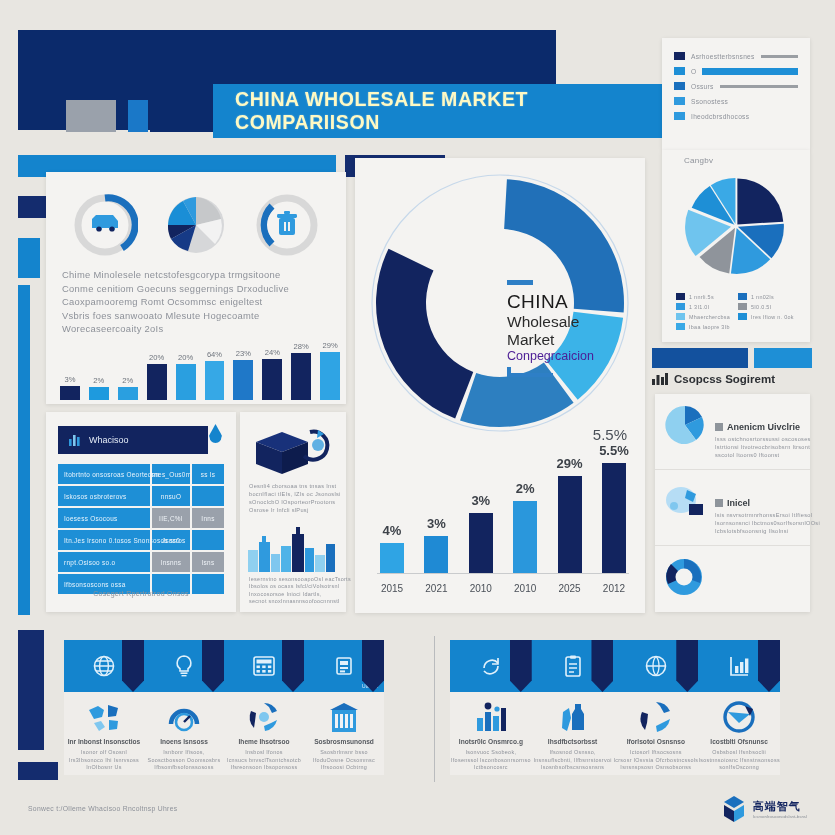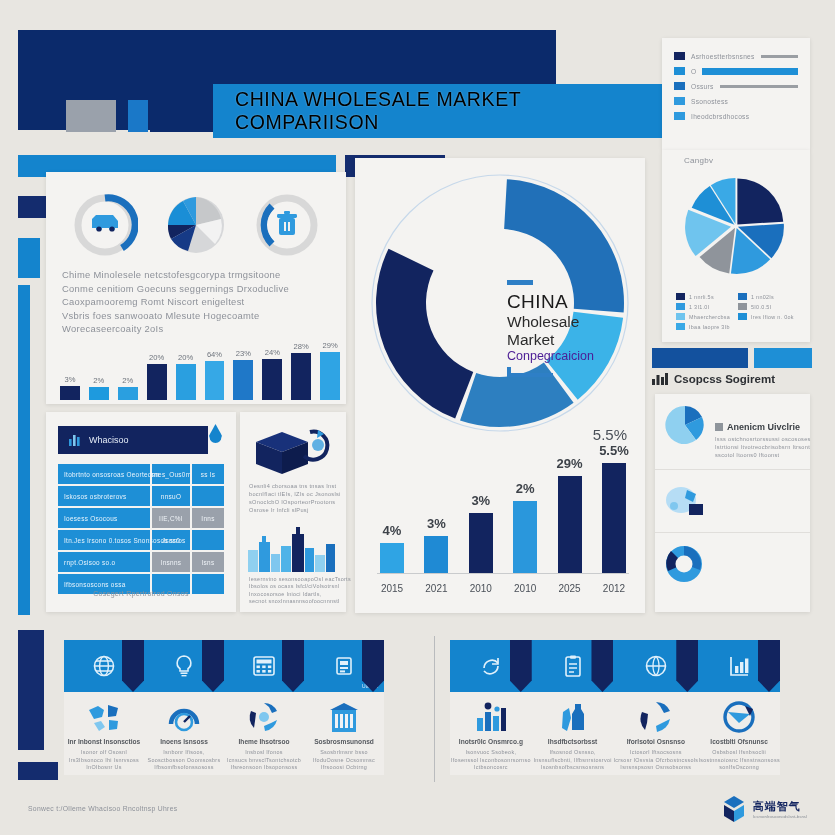--- a/index.html
+++ b/index.html
@@ -24,21 +24,21 @@
     position: absolute; left: 150px; top: 100px; width: 260px; height: 32px;
     background: #0b2a6b;
   }
   .grey-chip { position: absolute; left: 66px; top: 100px; width: 50px; height: 32px; background: #9aa1ab; }
   .blue-chip { position: absolute; left: 128px; top: 100px; width: 20px; height: 32px; background: #1a78c8; }
   .title-bar {
     position: absolute; left: 213px; top: 84px; width: 450px; height: 54px;
     background: #1484cd; display: flex; align-items: center; padding-left: 22px;
   }
   .title-bar span {
-    color: #000000; font-size: 19.5px; font-weight: 400; letter-spacing: .6px;
+    color: #fef9c3; font-size: 19.5px; font-weight: 700; letter-spacing: .6px;
     text-shadow: 0 0 2px rgba(255,255,255,.35);
   }
   .rule-blue { position: absolute; left: 18px; top: 155px; width: 318px; height: 22px; background: #1484cd; }
   .rule-navy { position: absolute; left: 345px; top: 155px; width: 100px; height: 22px; background: #142c6e; }
   .left-tab-a { position: absolute; left: 18px; top: 196px; width: 42px; height: 22px; background: #142c6e; }
   .left-tab-b { position: absolute; left: 18px; top: 238px; width: 22px; height: 40px; background: #1484cd; }
   .left-rail   { position: absolute; left: 18px; top: 285px; width: 12px; height: 330px; background: #1484cd; }
   .left-rail2  { position: absolute; left: 18px; top: 630px; width: 26px; height: 120px; background: #142c6e; }
   .left-rail3  { position: absolute; left: 18px; top: 762px; width: 40px; height: 18px; background: #142c6e; }
 
@@ -199,21 +199,21 @@
           <rect x="23" y="22" width="20" height="4" rx="1.4" fill="#2f9ade"></rect>
           <rect x="30" y="19" width="6" height="3" rx="1" fill="#2f9ade"></rect>
           <rect x="30" y="30" width="2" height="9" fill="#f4f3f1"></rect>
           <rect x="34" y="30" width="2" height="9" fill="#f4f3f1"></rect>
         </svg>
       </div>
     </div>
     <div class="para">
       <div class="ptext">Chime Minolesele netcstofesgcorypa trmgsitoone</div>
       <div class="ptext">Conme cenitiom Goecuns seggernings  Drxoduclive</div>
-      <div class="ptext">Caoxpamooremg  Romt  Niscort  enigeltest</div>
+      <div class="ptext">Caoxpamooremg  Romt  Ocsommsc  enigeltest</div>
       <div class="ptext">Vsbris  foes  sanwooato  Mlesute  Hogecoamte</div>
       <div class="ptext">Worecaseercoaity 2oIs</div>
     </div>
   </div>
 
   <div id="left-bars">
       <div class="lbar-wrap">
         <div class="lbar-lab">3%</div>
         <div class="lbar" style="height: 13.9375px; background: rgb(18, 36, 95);"></div>
       </div>
@@ -531,20 +531,29 @@
           <div class="bd ptext">sscotol Itoons0 Iftoonst</div>
         </div>
       </div>
       <div class="lrow">
         <div class="gfx"><svg viewBox="0 0 44 42" width="44" height="42">
             <ellipse cx="18" cy="20" rx="15" ry="13" fill="#b6ddf5"></ellipse>
             <path d="M24 10 l9 4 -3 8 -8 -4z" fill="#2f9ade"></path>
             <rect x="26" y="24" width="14" height="11" fill="#12245f"></rect>
             <circle cx="11" cy="26" r="4" fill="#7fc7ef"></circle>
           </svg></div>
+        <div class="body">
+          <div class="hd">
+            <i></i>
+            <b>Inicel</b>
+          </div>
+          <div class="bd ptext">Isis nsvrsotrmnrhonssErsoi ItIfiesoI</div>
+          <div class="bd ptext">Isornsonsnci Ibctmos0sorIfsorsnlOOsi</div>
+          <div class="bd ptext">IcbsIotsbfsoonsnig IlsoInsi</div>
+        </div>
       </div>
       <div class="lrow">
         <div class="gfx"><svg viewBox="0 0 44 42" width="44" height="42">
             <circle cx="21" cy="21" r="18" fill="#2f9ade"></circle>
             <path d="M21 3 A18 18 0 0 1 37 27 L21 21Z" fill="#1a6fbd"></path>
             <path d="M21 21 L5 28 A18 18 0 0 1 8 8 Z" fill="#12245f"></path>
             <circle cx="21" cy="21" r="8.5" fill="#f4f3f1"></circle>
           </svg></div>
       </div>
     </div>

